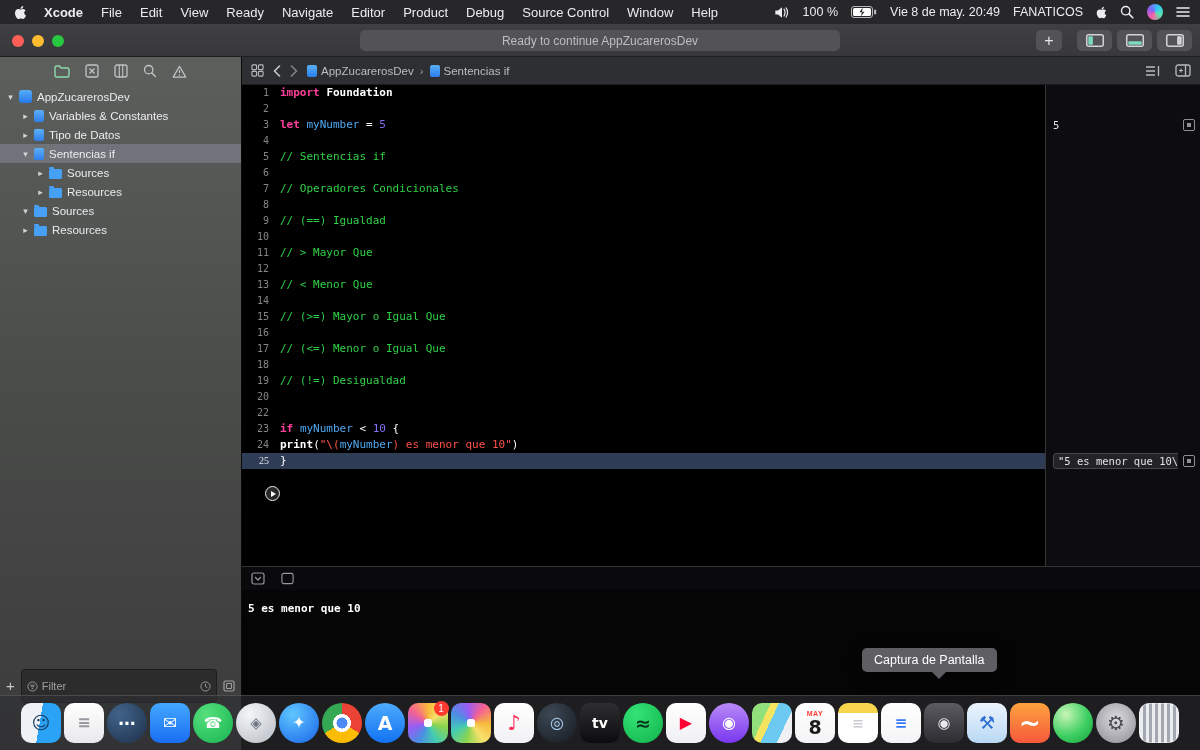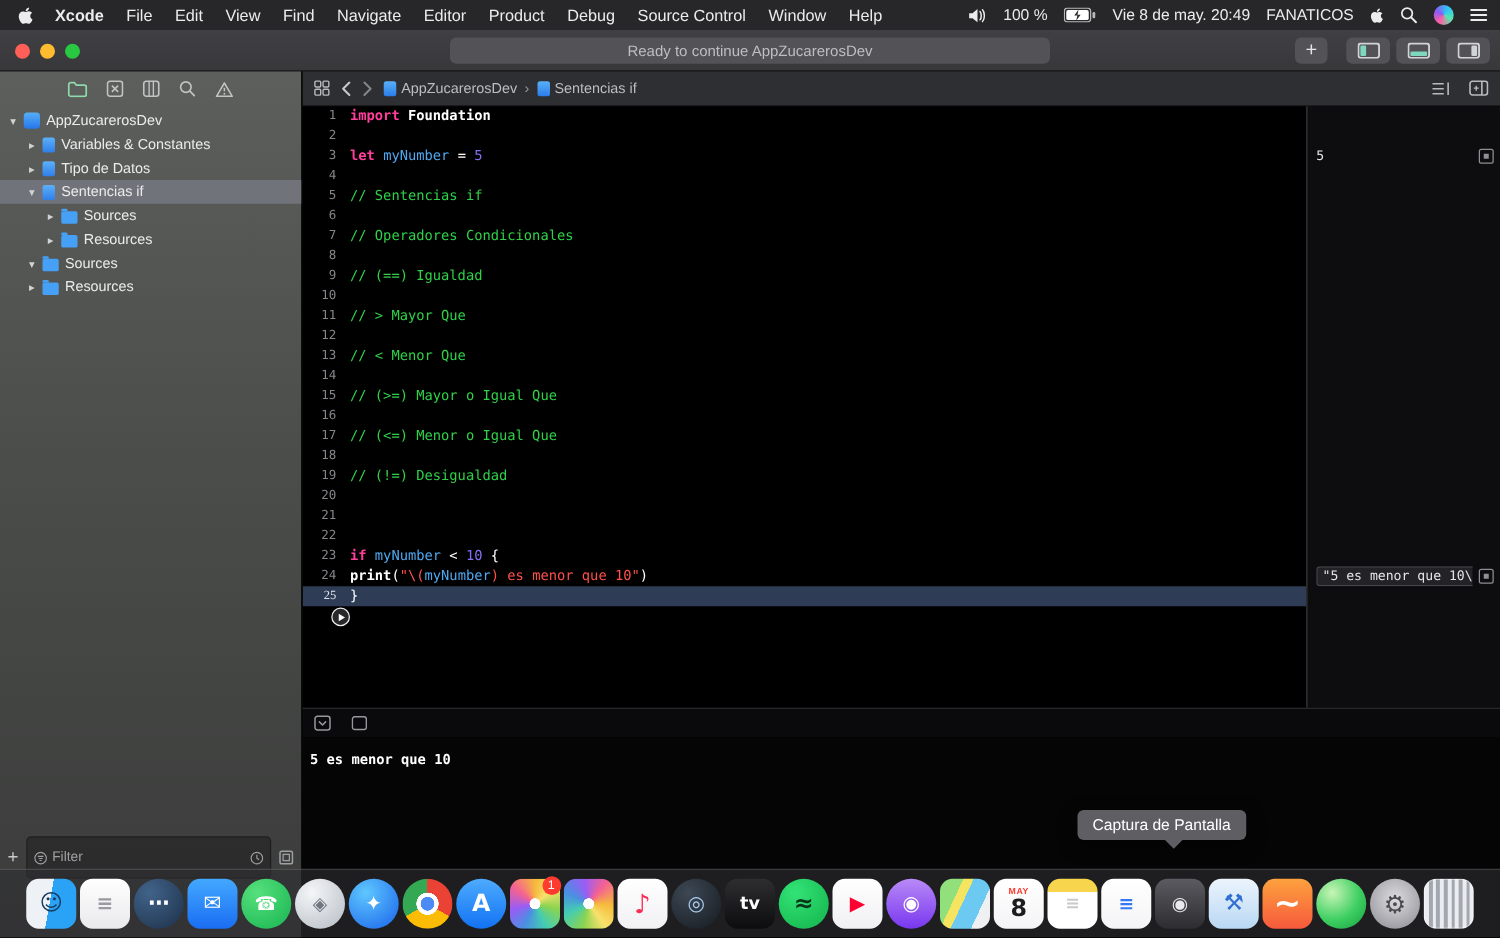--- a/index.html
+++ b/index.html
@@ -116,21 +116,21 @@
   <span class="menu-apple">
     <svg width="13" height="15" viewBox="0 0 384 512">
         <path fill="#ececee" d="M318.7 268.7c-.2-36.7 16.4-64.4 50-84.8-18.8-26.9-47.2-41.7-84.7-44.6-35.5-2.8-74.3 20.7-88.5 20.7-15 0-49.4-19.7-76.4-19.7C63.3 141.2 4 184.8 4 273.5q0 39.3 14.4 81.2c12.8 36.7 59 126.7 107.2 125.2 25.2-.6 43-17.9 75.8-17.9 31.8 0 48.3 17.9 76.4 17.9 48.6-.7 90.4-82.5 102.6-119.3-65.2-30.7-61.7-90-61.7-91.9zm-56.6-164.2c27.3-32.4 24.8-61.9 24-72.5-24.1 1.4-52 16.4-67.9 34.9-17.5 19.8-27.8 44.3-25.6 71.9 26.1 2 49.9-11.4 69.5-34.3z"></path>
       </svg>
   </span>
   <span id="menu-items" style="display:flex;align-items:center;">
       <span class="menu-item bold">Xcode</span>
       <span class="menu-item">File</span>
       <span class="menu-item">Edit</span>
       <span class="menu-item">View</span>
-      <span class="menu-item">Find</span>
+      <span class="menu-item">Ready</span>
       <span class="menu-item">Navigate</span>
       <span class="menu-item">Editor</span>
       <span class="menu-item">Product</span>
       <span class="menu-item">Debug</span>
       <span class="menu-item">Source Control</span>
       <span class="menu-item">Window</span>
       <span class="menu-item">Help</span>
     </span>
   <span class="menu-right">
     <span class="mr-item">
@@ -359,21 +359,20 @@
           <div class="cl"><span class="ln">11</span><span class="lc"><span class="tk-c">// &gt; Mayor Que</span></span></div>
           <div class="cl"><span class="ln">12</span><span class="lc"></span></div>
           <div class="cl"><span class="ln">13</span><span class="lc"><span class="tk-c">// &lt; Menor Que</span></span></div>
           <div class="cl"><span class="ln">14</span><span class="lc"></span></div>
           <div class="cl"><span class="ln">15</span><span class="lc"><span class="tk-c">// (&gt;=) Mayor o Igual Que</span></span></div>
           <div class="cl"><span class="ln">16</span><span class="lc"></span></div>
           <div class="cl"><span class="ln">17</span><span class="lc"><span class="tk-c">// (&lt;=) Menor o Igual Que</span></span></div>
           <div class="cl"><span class="ln">18</span><span class="lc"></span></div>
           <div class="cl"><span class="ln">19</span><span class="lc"><span class="tk-c">// (!=) Desigualdad</span></span></div>
           <div class="cl"><span class="ln">20</span><span class="lc"></span></div>
-          <div class="cl"><span class="ln">21</span><span class="lc"></span></div>
           <div class="cl"><span class="ln">22</span><span class="lc"></span></div>
           <div class="cl"><span class="ln">23</span><span class="lc"><span class="tk-kw">if</span><span class="tk-p"> </span><span class="tk-v">myNumber</span><span class="tk-p"> &lt; </span><span class="tk-num">10</span><span class="tk-p"> {</span></span></div>
           <div class="cl"><span class="ln">24</span><span class="lc"><span class="tk-fn">print</span><span class="tk-p">(</span><span class="tk-s">"\(</span><span class="tk-v">myNumber</span><span class="tk-s">) es menor que 10"</span><span class="tk-p">)</span></span></div>
           <div class="cl sel"><span class="ln">25</span><span class="lc"><span class="tk-p">}</span></span></div>
         </div>
       <div class="play-btn">
           <span class="play-tri"></span>
         </div>
     </div>
     <div class="results" id="results-panel">

